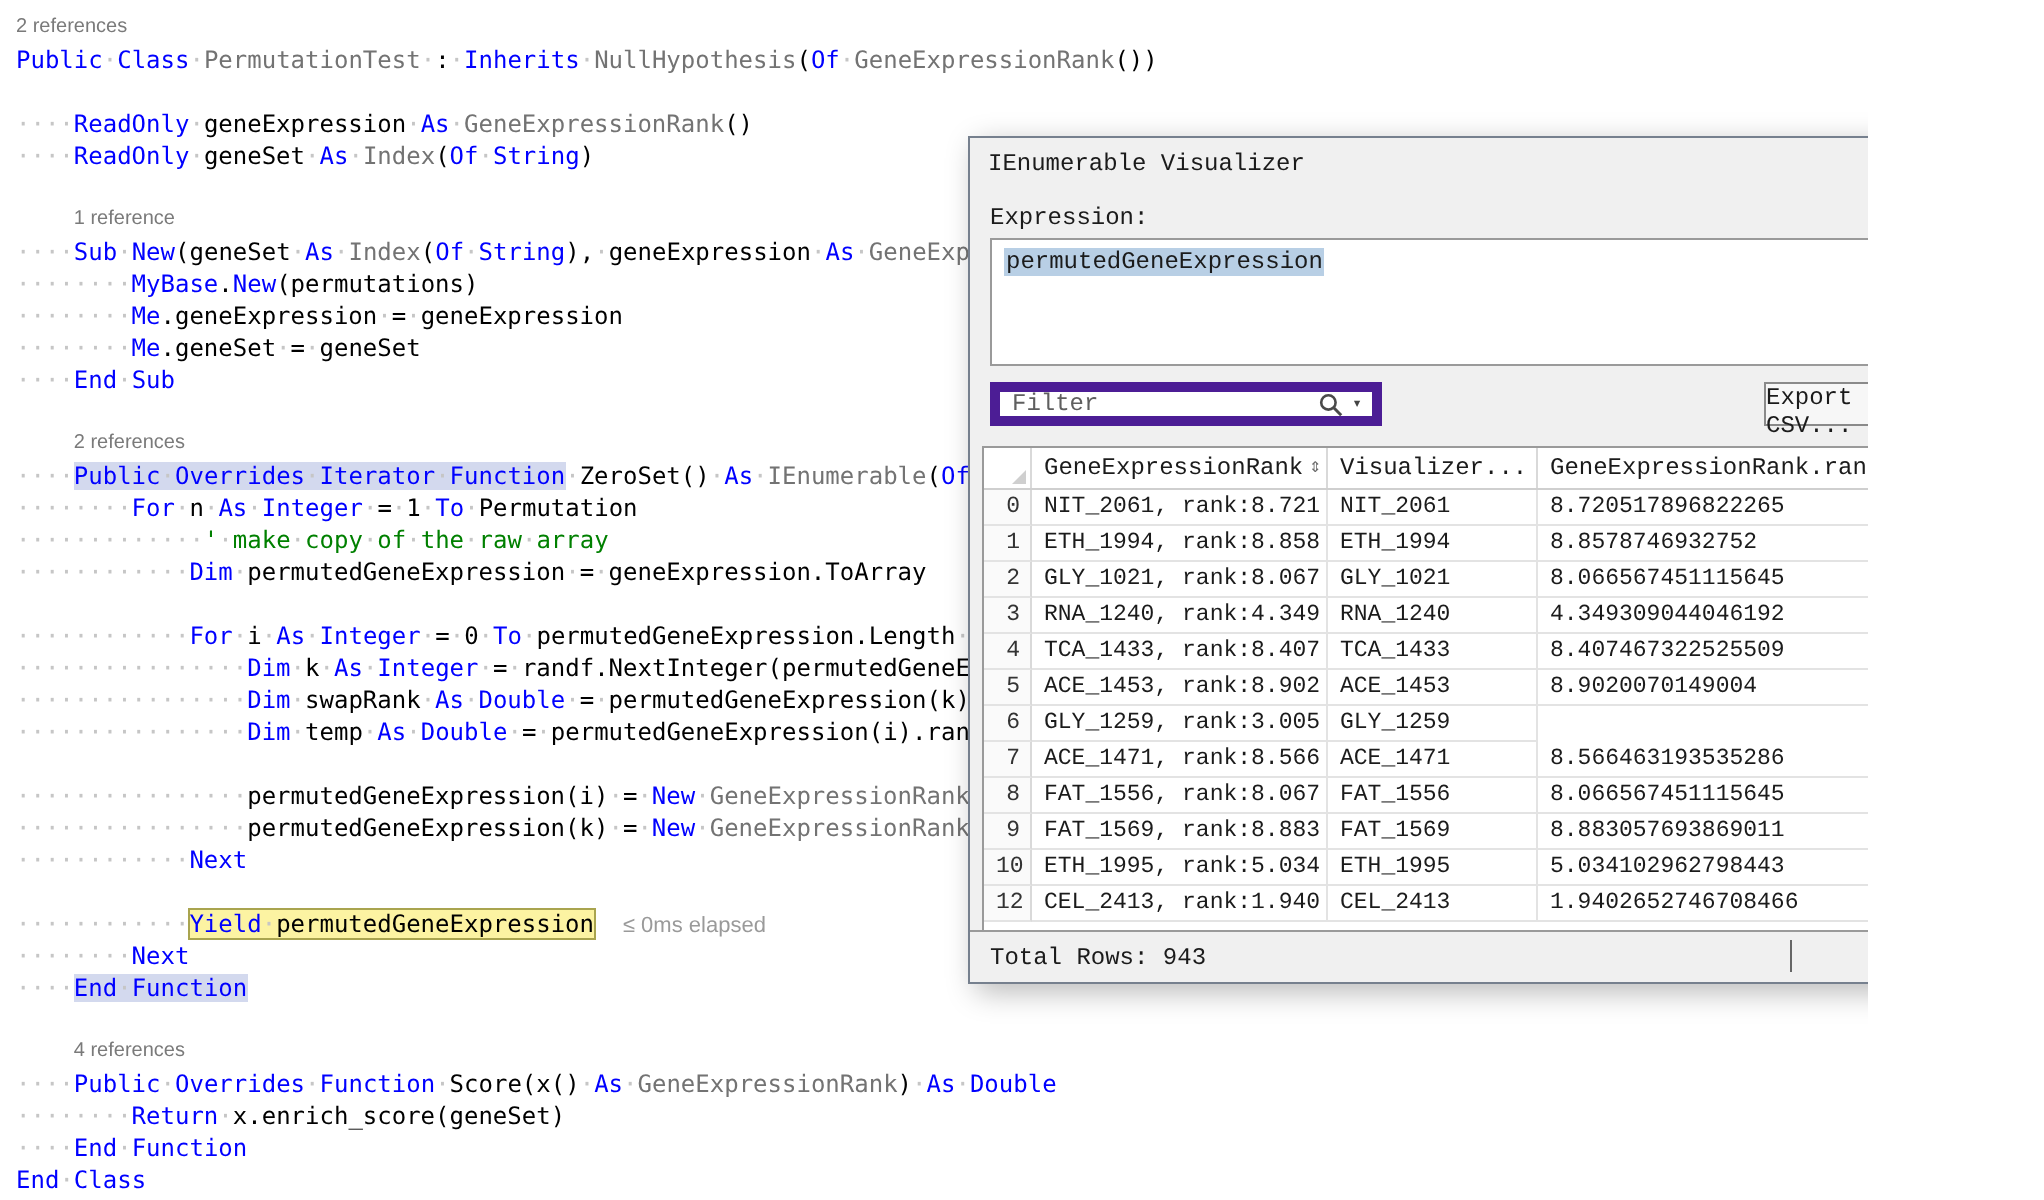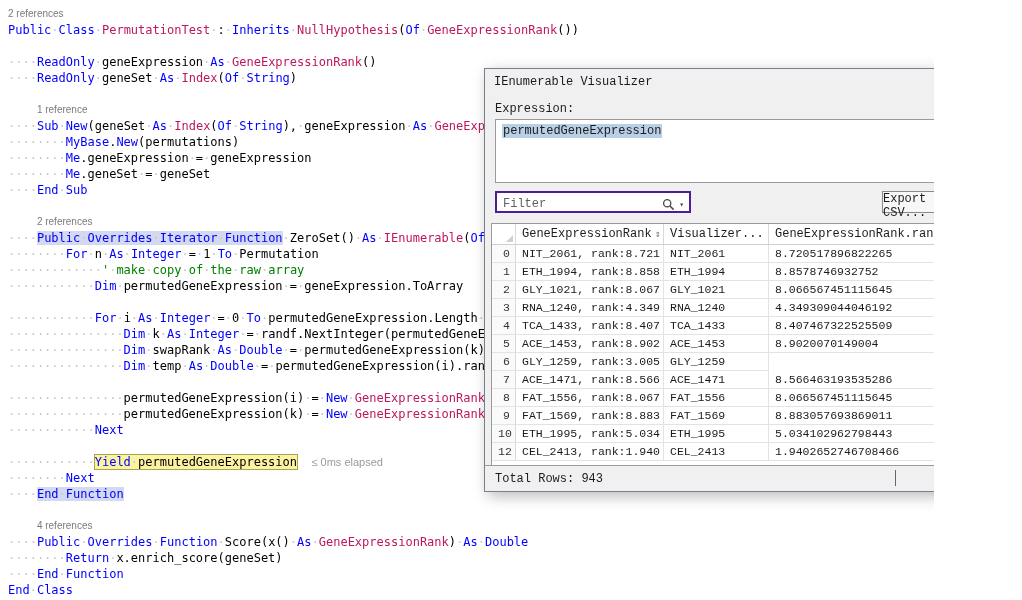--- a/index.html
+++ b/index.html
@@ -4,21 +4,21 @@
 <style>
   html,body{margin:0;padding:0;background:#fff;}
   .stage{position:relative;width:934px;height:600px;background:#ffffff;overflow:hidden;}
 
   
   .code{position:absolute;left:8px;top:6px;font:12px/16px "DejaVu Sans Mono",monospace;
         white-space:pre;color:#000;}
   .cline{height:16px;}
   .clens{font:10px/16px "Liberation Sans",sans-serif;color:#7a7a7a;}
   .c-kw{color:#0000ff;}
-  .c-ty{color:#be185d;}
+  .c-ty{color:#737373;}
   .c-pl{color:#000000;}
   .c-cm{color:#008000;}
   .c-dt{color:#c6c6c6;}
   .c-perf{color:#9a9a9a;font-family:"Liberation Sans",sans-serif;font-size:11px;}
   .g-hl{background:#d3d9ee;}
   .g-yl{background:#fcf3a2;outline:1px solid #a9a44f;}
 
   
   .dialog{position:absolute;left:484px;top:68px;width:521px;height:422px;background:#f0f0f0;
           border:1px solid #76808e;box-shadow:4px 4px 14px rgba(0,0,0,.28);
@@ -31,21 +31,21 @@
   .glyph.x{font-size:15px;}
 
   .expr-label{position:absolute;left:10px;top:33px;}
   .expr-box{position:absolute;left:10px;right:12px;top:50px;height:64px;background:#fff;
             border:1px solid #9a9a9a;padding:4px 6px;box-sizing:border-box;}
   .sel{background:#b8cfe5;padding:0 1px;}
   .okbadge{position:absolute;right:7px;bottom:12px;width:15px;height:15px;border-radius:50%;
            background:#4aa02c;color:#fff;font-size:10px;line-height:15px;text-align:center;}
 
   .filter-box{position:absolute;left:10px;top:122px;width:196px;height:22px;background:#fff;
-              border:2px solid #4c1d95;display:flex;align-items:flex-end;padding:0 5px 0 6px;box-sizing:border-box;}
+              border:5px solid #4c1d95;display:flex;align-items:center;padding:0 5px 0 6px;box-sizing:border-box;}
   .filter-ph{color:#5f5f5f;flex:1;}
   .filter-icons{display:flex;align-items:center;gap:4px;}
   .ddc{font-size:8px;color:#444;}
   .export-btn{position:absolute;right:12px;top:122px;width:112px;height:22px;background:#f7f7f7;
               border:1px solid #8a8a8a;display:flex;align-items:flex-start;justify-content:space-between;
               padding:0 0;box-sizing:border-box;}
 
   .table-wrap{position:absolute;left:6px;right:12px;top:154px;height:243px;background:#fff;
               border:1px solid #9a9a9a;display:flex;overflow:hidden;box-sizing:border-box;}
   .tcontent{flex:1;overflow:hidden;}

